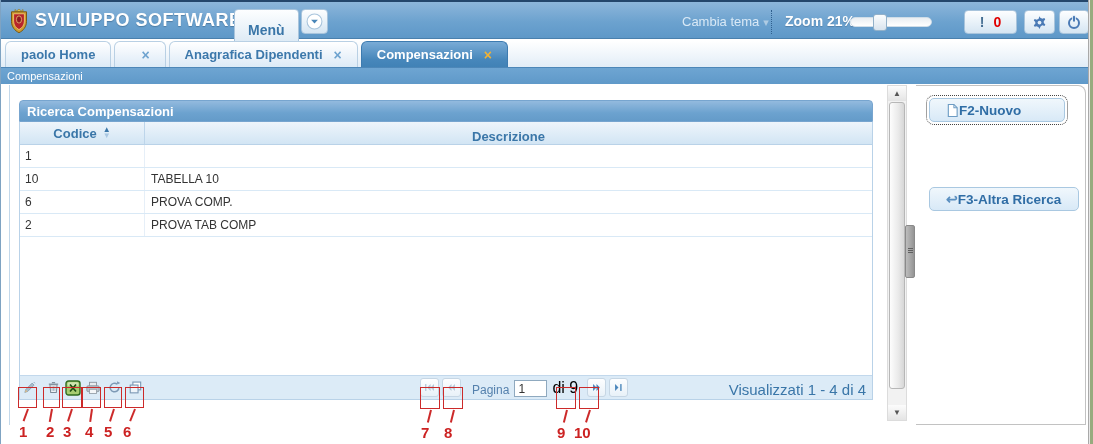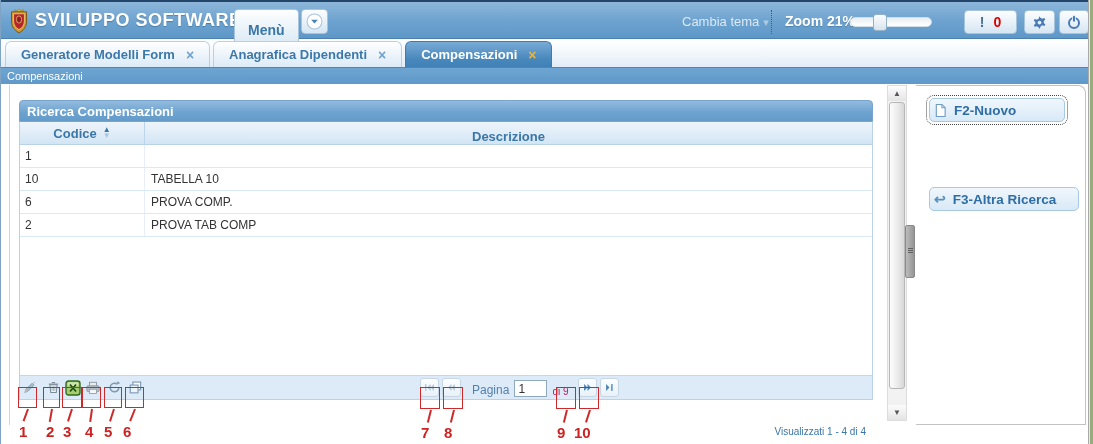--- a/index.html
+++ b/index.html
@@ -71,41 +71,41 @@
   .grid-row .c2 { flex:1; padding-left:6px; display:flex; align-items:center; }
   .grid-filler { flex:1; background:#fff; }
   .grid-footer { position:relative; height:24px; background:#dcebf7; border-top:1px solid #c2d8ec; }
   .tool-ic { position:absolute; top:3px; width:17px; height:17px; display:flex; align-items:center; justify-content:center; cursor:pointer; }
   .pager { position:absolute; left:400px; top:2px; display:flex; align-items:flex-end; }
   .pg-btn { width:19px; height:19px; border:1px solid #c6d6e4; border-radius:3px; margin-right:3px;
             background:linear-gradient(#fdfeff,#e8f1f8); display:flex; align-items:center; justify-content:center; cursor:pointer; }
   .pg-label { color:#5581ad; font-size:12px; margin:0 5px 0 8px; }
   .pg-input { width:33px; height:17px; border:1px solid #8fa9bf; font-size:12px; padding-left:3px;
               font-family:"Liberation Sans", sans-serif; color:#333; }
-  .pg-of { color:#be185d; font-size:10px; margin:0 9px 0 5px; }
-  .pager-status { position:absolute; right:6px; top:5px; color:#3a76a8; font-size:10px;margin-top:45px; }
+  .pg-of { color:#000000; font-size:16px; margin:0 9px 0 5px; }
+  .pager-status { position:absolute; right:6px; top:5px; color:#3a76a8; font-size:15px; }
 
   
   .vscroll { position:absolute; left:886px; top:85px; width:20px; height:336px; background:#f2f2f2; border:1px solid #dcdcdc; }
   .sb-arrow { position:absolute; left:0; width:18px; height:15px; background:linear-gradient(#fcfcfc,#e4e4e4);
               display:flex; align-items:center; justify-content:center; font-size:8px; color:#555; cursor:pointer; }
   .sb-up { top:0; } .sb-dn { bottom:0; }
   .sb-thumb-long { position:absolute; left:1px; top:16px; width:16px; height:287px; border-radius:3px;
                    background:linear-gradient(90deg,#fdfdfd,#e9e9e9 60%,#d7d7d7); border:1px solid #b7b7b7; cursor:pointer; }
   .outer-thumb { position:absolute; left:904px; top:225px; width:10px; height:53px; border-radius:2px;
                  background:linear-gradient(90deg,#bdbdbd,#949494); border:1px solid #8a8a8a; cursor:pointer; }
   .outer-thumb .grip { position:absolute; left:2px; top:22px; width:5px; border-top:1px solid #5f5f5f;
                        box-shadow:0 2px 0 #5f5f5f, 0 4px 0 #5f5f5f; }
 
   
   .right-panel { position:absolute; left:915px; top:85px; width:170px; height:340px; background:#fff;
                  border:1px solid #c2c2c2; border-left:none; border-radius:0 8px 0 0; }
-  .side-btn { position:absolute; left:13px; height:24px; border-radius:5px; padding:0 4px;
+  .side-btn { position:absolute; left:13px; height:24px; border-radius:5px; padding:0 16px;
               background:linear-gradient(#f0f7fc,#d8e9f7); border:1px solid #a9c8e1;
-              color:#2f6da5; font-size:13.5px; font-weight:bold; display:flex; align-items:center; gap:7px; cursor:pointer; }
+              color:#2f6da5; font-size:13.5px; font-weight:bold; display:flex; align-items:center; cursor:pointer; }
   .side-btn.focused { outline:1px dotted #444; outline-offset:2px; }
   .f2 { top:12px; width:136px; }
   .f3 { top:101px; width:150px; }
   .undo-glyph { color:#5a8fc0; font-size:14px; font-weight:bold; }
 
   
   .ann-box { position:absolute; border:1px solid #cc2a2a; }
   .ann-num { position:absolute; color:#cc2222; font-size:15px; font-weight:bold; }
   .ann-line { position:absolute; width:2px; height:13px; background:#cc2a2a; transform-origin:top center; }
 </style>
@@ -149,21 +149,23 @@
       <svg width="16" height="16" viewBox="0 0 16 16">
         <circle cx="8" cy="9" r="5" fill="none" stroke="#4a7ab5" stroke-width="2"></circle>
         <rect x="6.2" y="1.5" width="3.6" height="5" fill="#e8f1f9"></rect>
         <rect x="7" y="1.8" width="2" height="6" rx="1" fill="#4a7ab5"></rect>
       </svg>
     </div>
   </div>
 
   <div class="tabbar">
     <div class="tab">
-      <span>Generatore Modelli Form</span>
+      <span>paolo Home</span>
+    </div>
+    <div class="tab">
       <span class="close">×</span>
     </div>
     <div class="tab">
       <span>Anagrafica Dipendenti</span>
       <span class="close">×</span>
     </div>
     <div class="tab active">
       <span>Compensazioni</span>
       <span class="close">×</span>
     </div>

